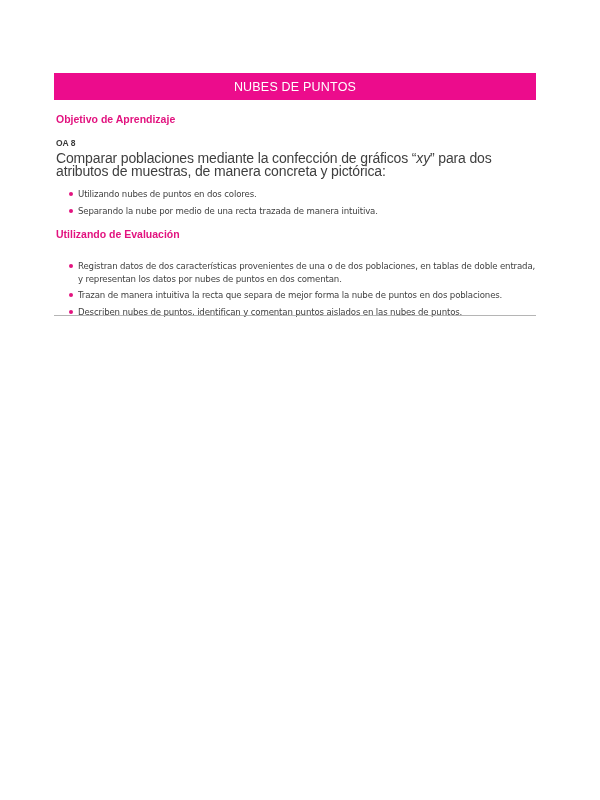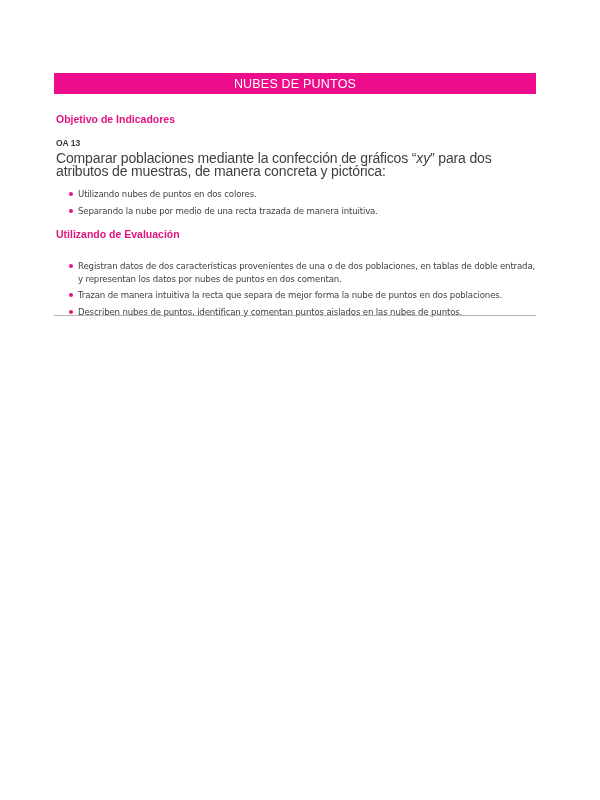--- a/index.html
+++ b/index.html
@@ -15,21 +15,21 @@
       font-family: "DejaVu Sans", "Liberation Sans", sans-serif;
       color: #3a3a3a;
     }
     .page {
       position: absolute;
       left: 54px;
       top: 73px;
       width: 482px;
     }
     .header-bar {
-      height: 21px;
+      height: 27px;
       background: #ec0c8c;
       display: flex;
       align-items: center;
       justify-content: center;
     }
     .header-title {
       color: #ffffff;
       font-family: "Liberation Sans", sans-serif;
       font-size: 12.5px;
       letter-spacing: 0.2px;
@@ -119,23 +119,23 @@
   </style>
 </head>
 <body>
 
 <div class="page">
 
   <div class="header-bar">
     <span class="header-title">NUBES DE PUNTOS</span>
   </div>
 
-  <h2 class="section-heading h-objetivo">Objetivo de Indicadores</h2>
+  <h2 class="section-heading h-objetivo">Objetivo de Aprendizaje</h2>
 
-  <div class="oa-code">OA 13</div>
+  <div class="oa-code">OA 8</div>
 
   <p class="oa-desc" style="margin:0;"><span>Comparar poblaciones mediante la confección de gráficos “</span><span class="it">xy</span><span>” para dos atributos de muestras, de manera concreta y pictórica:</span></p>
 
   <ul class="list list-oa">
     <li>
       <span class="bullet"></span>
       <span>Utilizando nubes de puntos en dos colores.</span>
     </li>
     <li>
       <span class="bullet"></span>

